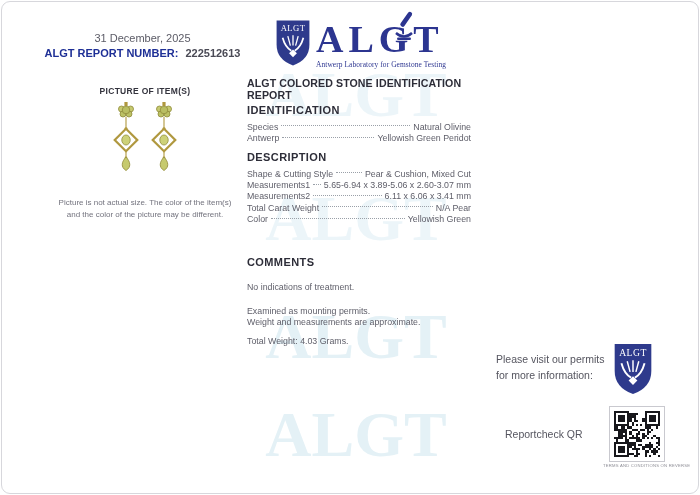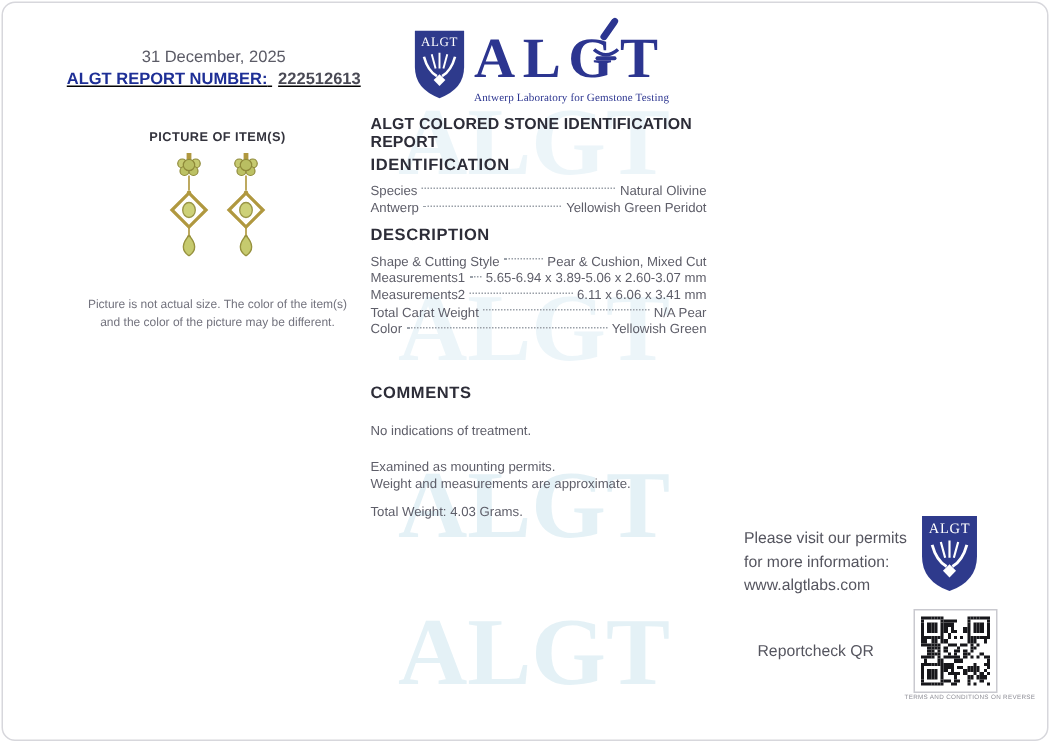--- a/index.html
+++ b/index.html
@@ -9,21 +9,21 @@
 
   
   .wm{position:absolute;left:233px;top:0;width:246px;height:495px;overflow:hidden;pointer-events:none;
       font-family:"Liberation Serif","DejaVu Serif",serif;font-weight:bold;}
   .wm-row{position:absolute;left:0;width:246px;display:flex;justify-content:space-around;
           font-size:64px;color:rgba(128,188,214,0.15);}
   .wm-row.strong{color:rgba(120,184,212,0.20);}
 
   
   .date{position:absolute;top:32px;left:35px;width:215px;text-align:center;font-size:11px;color:#5b5b66;}
-  .repnum{position:absolute;top:47px;left:25px;width:235px;text-align:center;font-size:11px;font-weight:bold;text-decoration:underline;}
+  .repnum{position:absolute;top:47px;left:25px;width:235px;text-align:center;font-size:11px;font-weight:bold;}
   .repnum .lab{color:#1e2f96;}
   .repnum .num{color:#4a4a55;margin-left:4px;}
   .pic-title{position:absolute;top:86px;left:40px;width:210px;text-align:center;
              font-size:8.5px;font-weight:bold;color:#33333d;letter-spacing:.3px;}
   .earrings{position:absolute;top:102px;left:75px;width:140px;height:92px;
             display:flex;justify-content:center;align-items:flex-start;gap:8px;}
   .disclaimer{position:absolute;top:197px;left:28px;width:234px;text-align:center;
               font-size:8px;color:#73737e;line-height:12px;}
 
   
@@ -202,21 +202,20 @@
     <p class="cmt p2">
       <span>Examined as mounting permits.</span><br>
       <span>Weight and measurements are approximate.</span>
     </p>
     <p class="cmt p3">Total Weight: 4.03 Grams.</p>
   </div>
 
   <div class="visit">
     <div>Please visit our permits</div>
     <div>for more information:</div>
-    <div>www.algtlabs.com</div>
   </div>
 
   <svg class="shield shield-small" width="44" height="54" viewBox="0 0 44 56">
     <path d="M3 2 H41 V30 Q41 47 22 54 Q3 47 3 30 Z" fill="#2e3a8c"></path>
     <text x="22" y="14" font-size="10" fill="#ffffff" text-anchor="middle" font-family="Liberation Serif, DejaVu Serif, serif" letter-spacing="0.5">ALGT</text>
     <path d="M10 22 Q13 33 20 37" stroke="#ffffff" stroke-width="2" fill="none"></path>
     <path d="M34 22 Q31 33 24 37" stroke="#ffffff" stroke-width="2" fill="none"></path>
     <path d="M16 20 L19 31 M22 19 L22 31 M28 20 L25 31" stroke="#ffffff" stroke-width="1.5" fill="none"></path>
     <rect x="18.8" y="36.8" width="6.4" height="6.4" transform="rotate(45 22 40)" fill="#ffffff"></rect>
   </svg>

